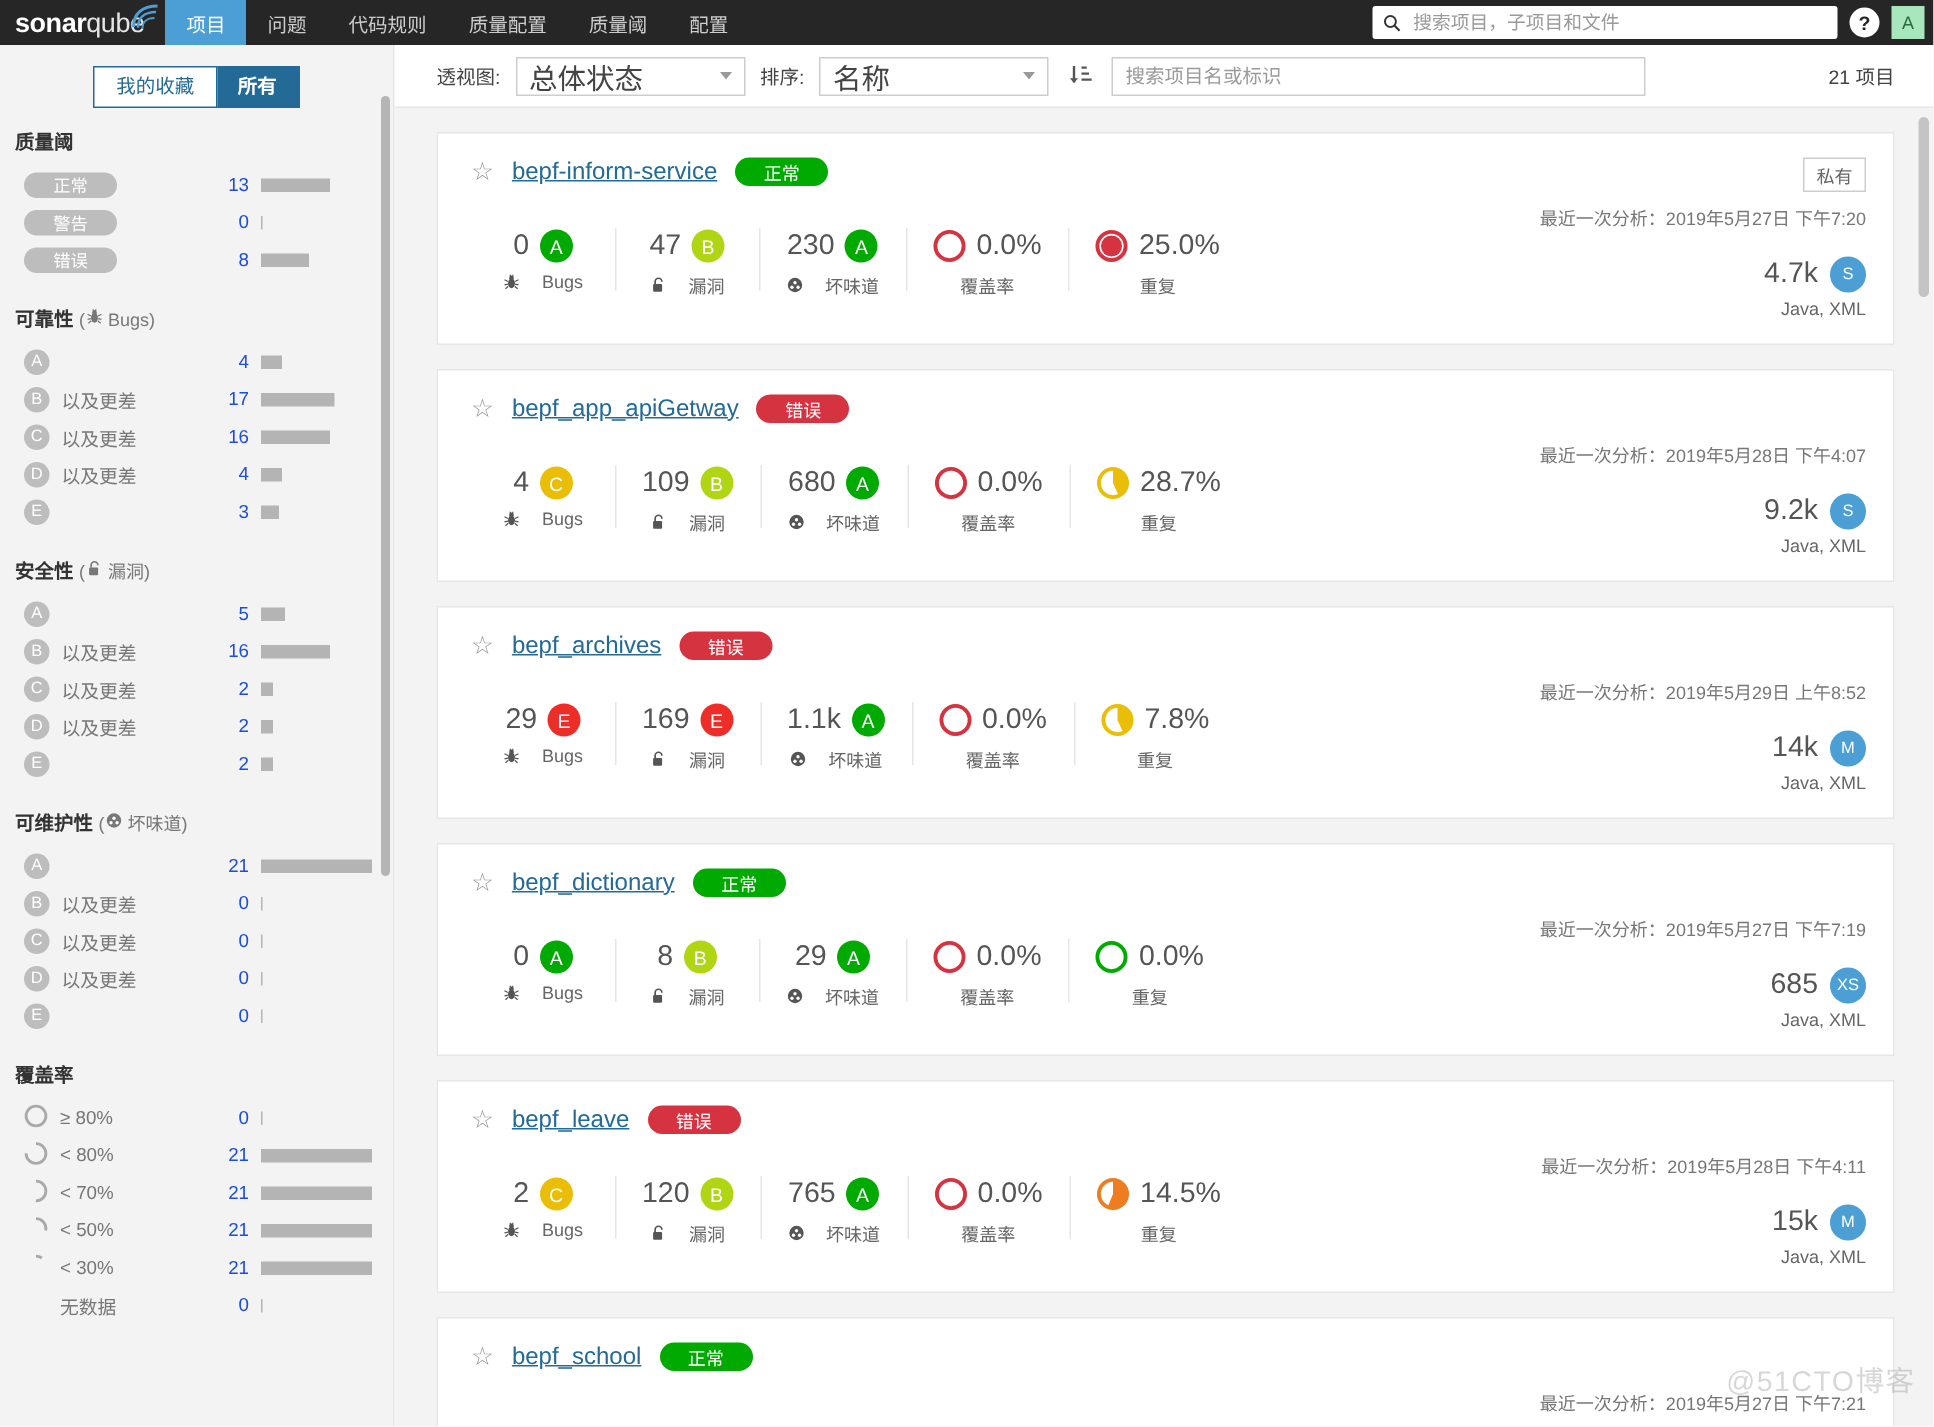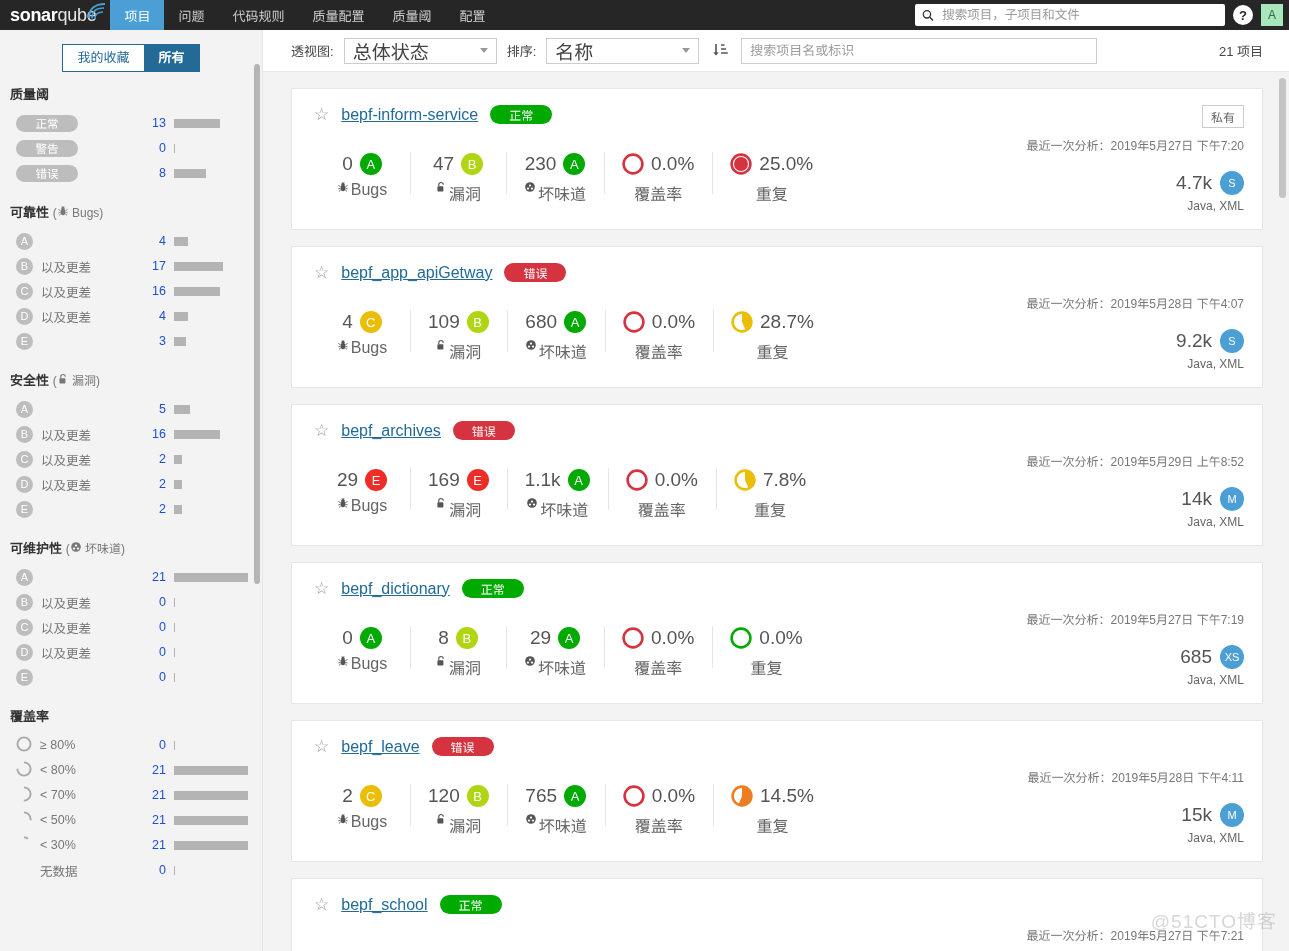--- a/index.html
+++ b/index.html
@@ -289,22 +289,22 @@
     display: flex; align-items: center; gap: 7px;
     height: 28px;
   }
   .metric-val { font-size: 19px; color: #555; }
   .rating-badge {
     width: 22px; height: 22px; border-radius: 50%;
     color: #fff; font-size: 13px;
     display: inline-flex; align-items: center; justify-content: center;
   }
   .metric-label {
-    display: flex; align-items: flex-start; gap: 2px;
-    font-size: 16px; color: #666;
+    display: flex; align-items: center; gap: 14px;
+    font-size: 12px; color: #666;
     margin-top: 3px;
   }
   .right-block {
     position: absolute; right: 18px; bottom: 16px;
     text-align: right;
   }
   .right-top { display: flex; align-items: center; justify-content: flex-end; gap: 8px; }
   .ncloc { font-size: 19px; color: #555; }
   .size-badge {
     width: 24px; height: 24px; border-radius: 50%;

